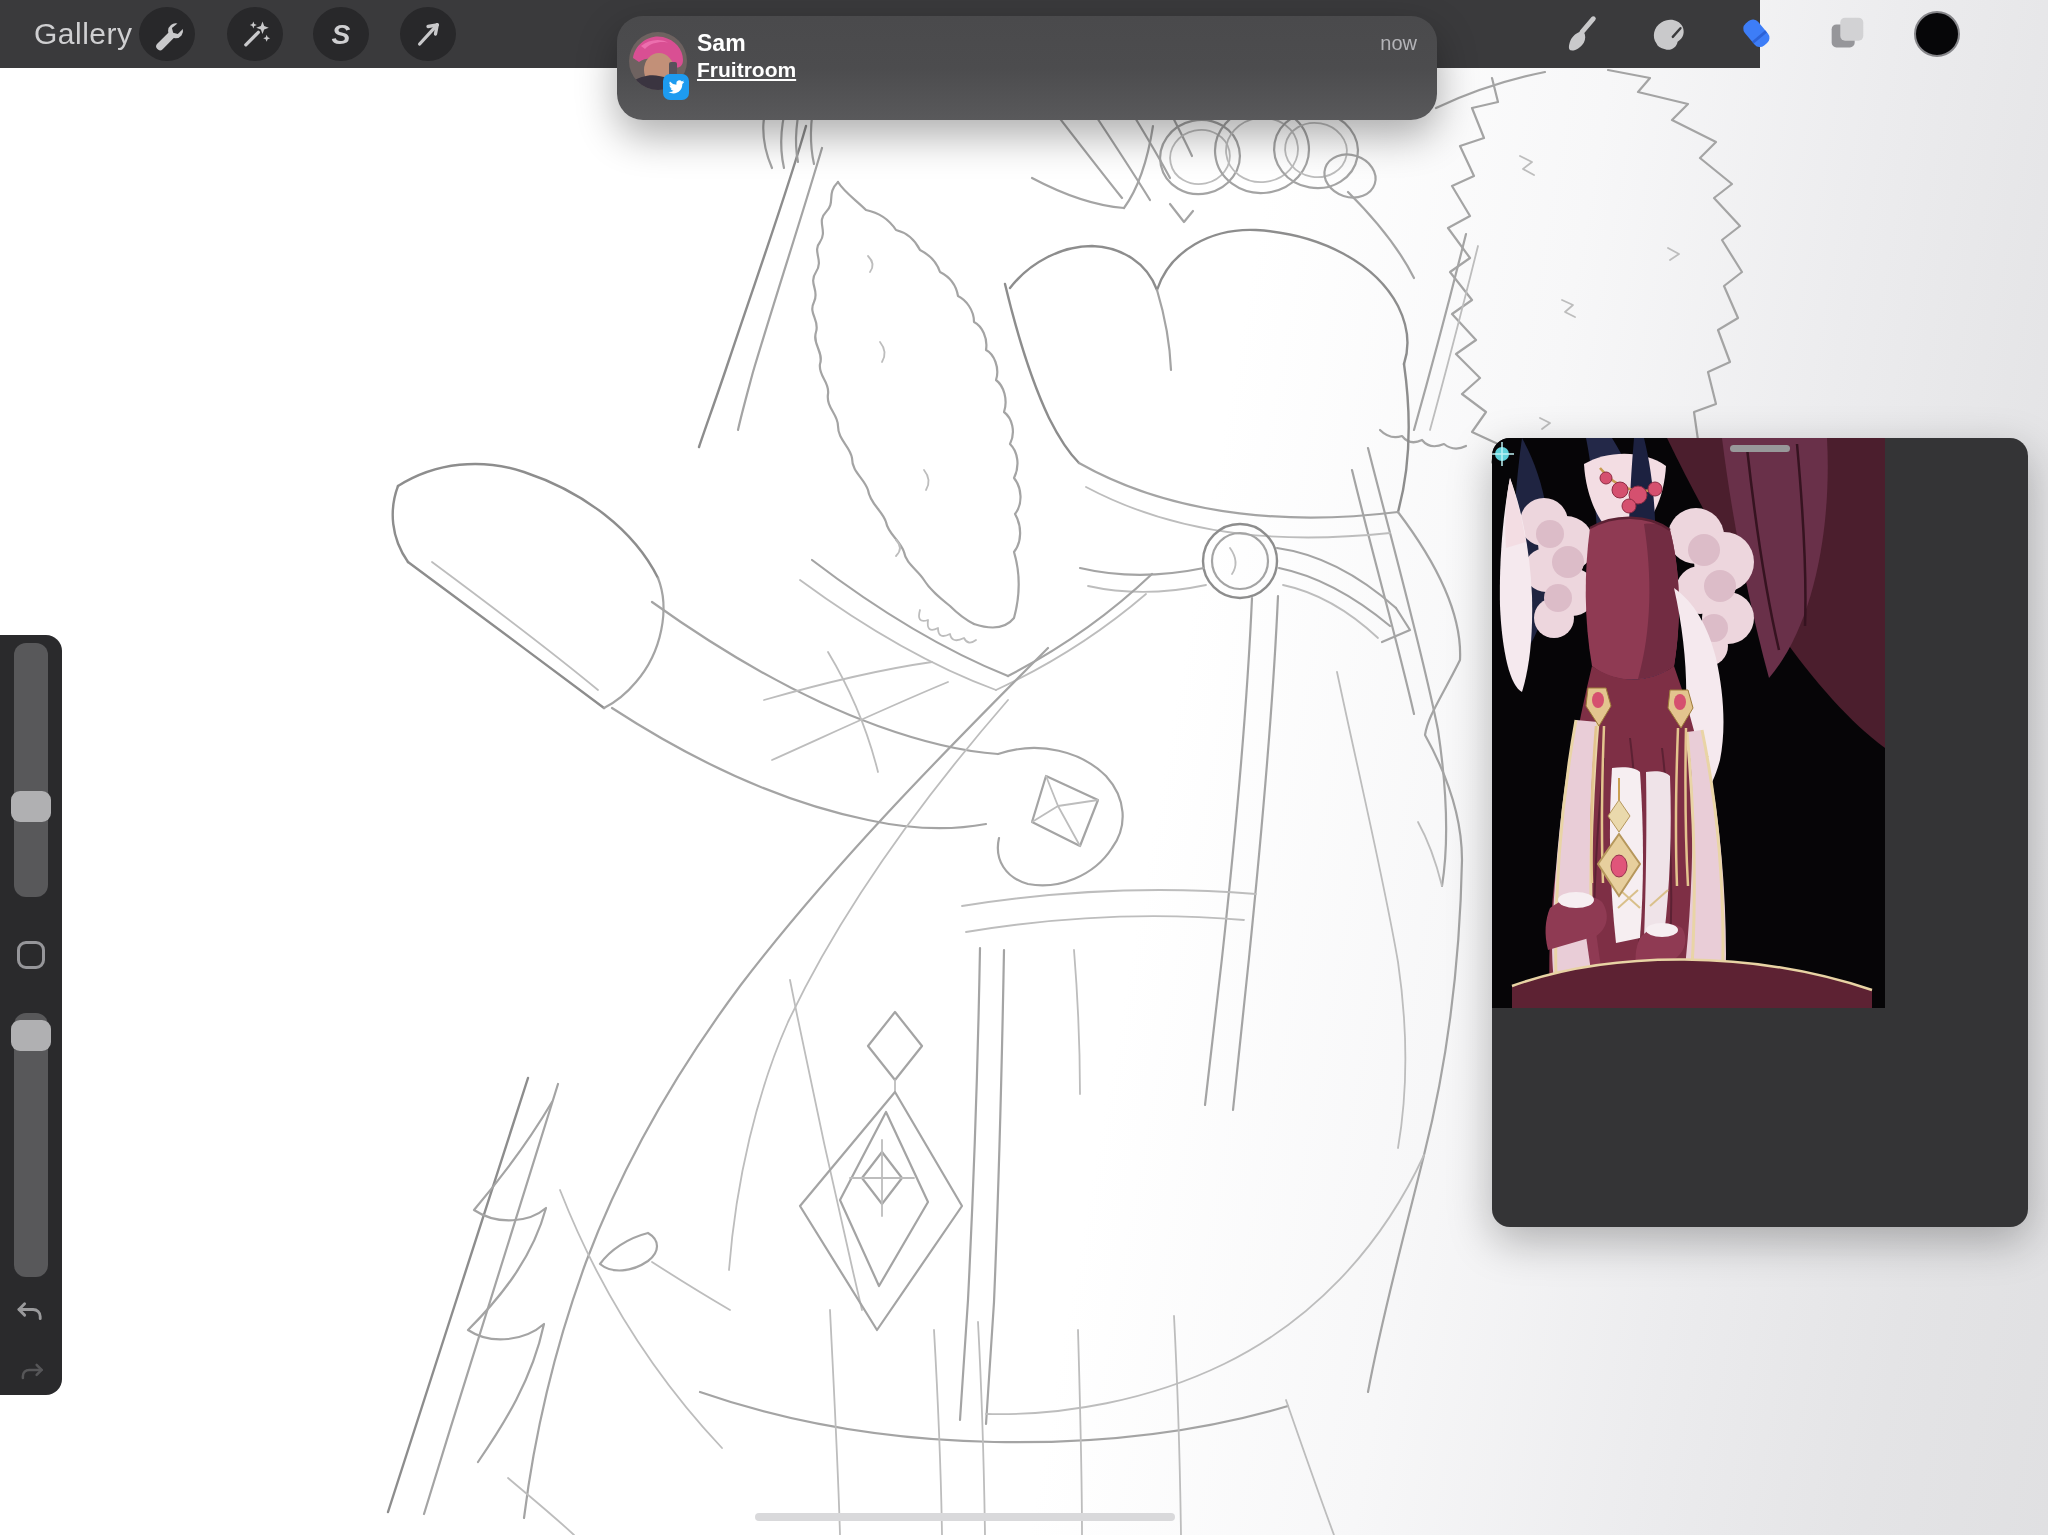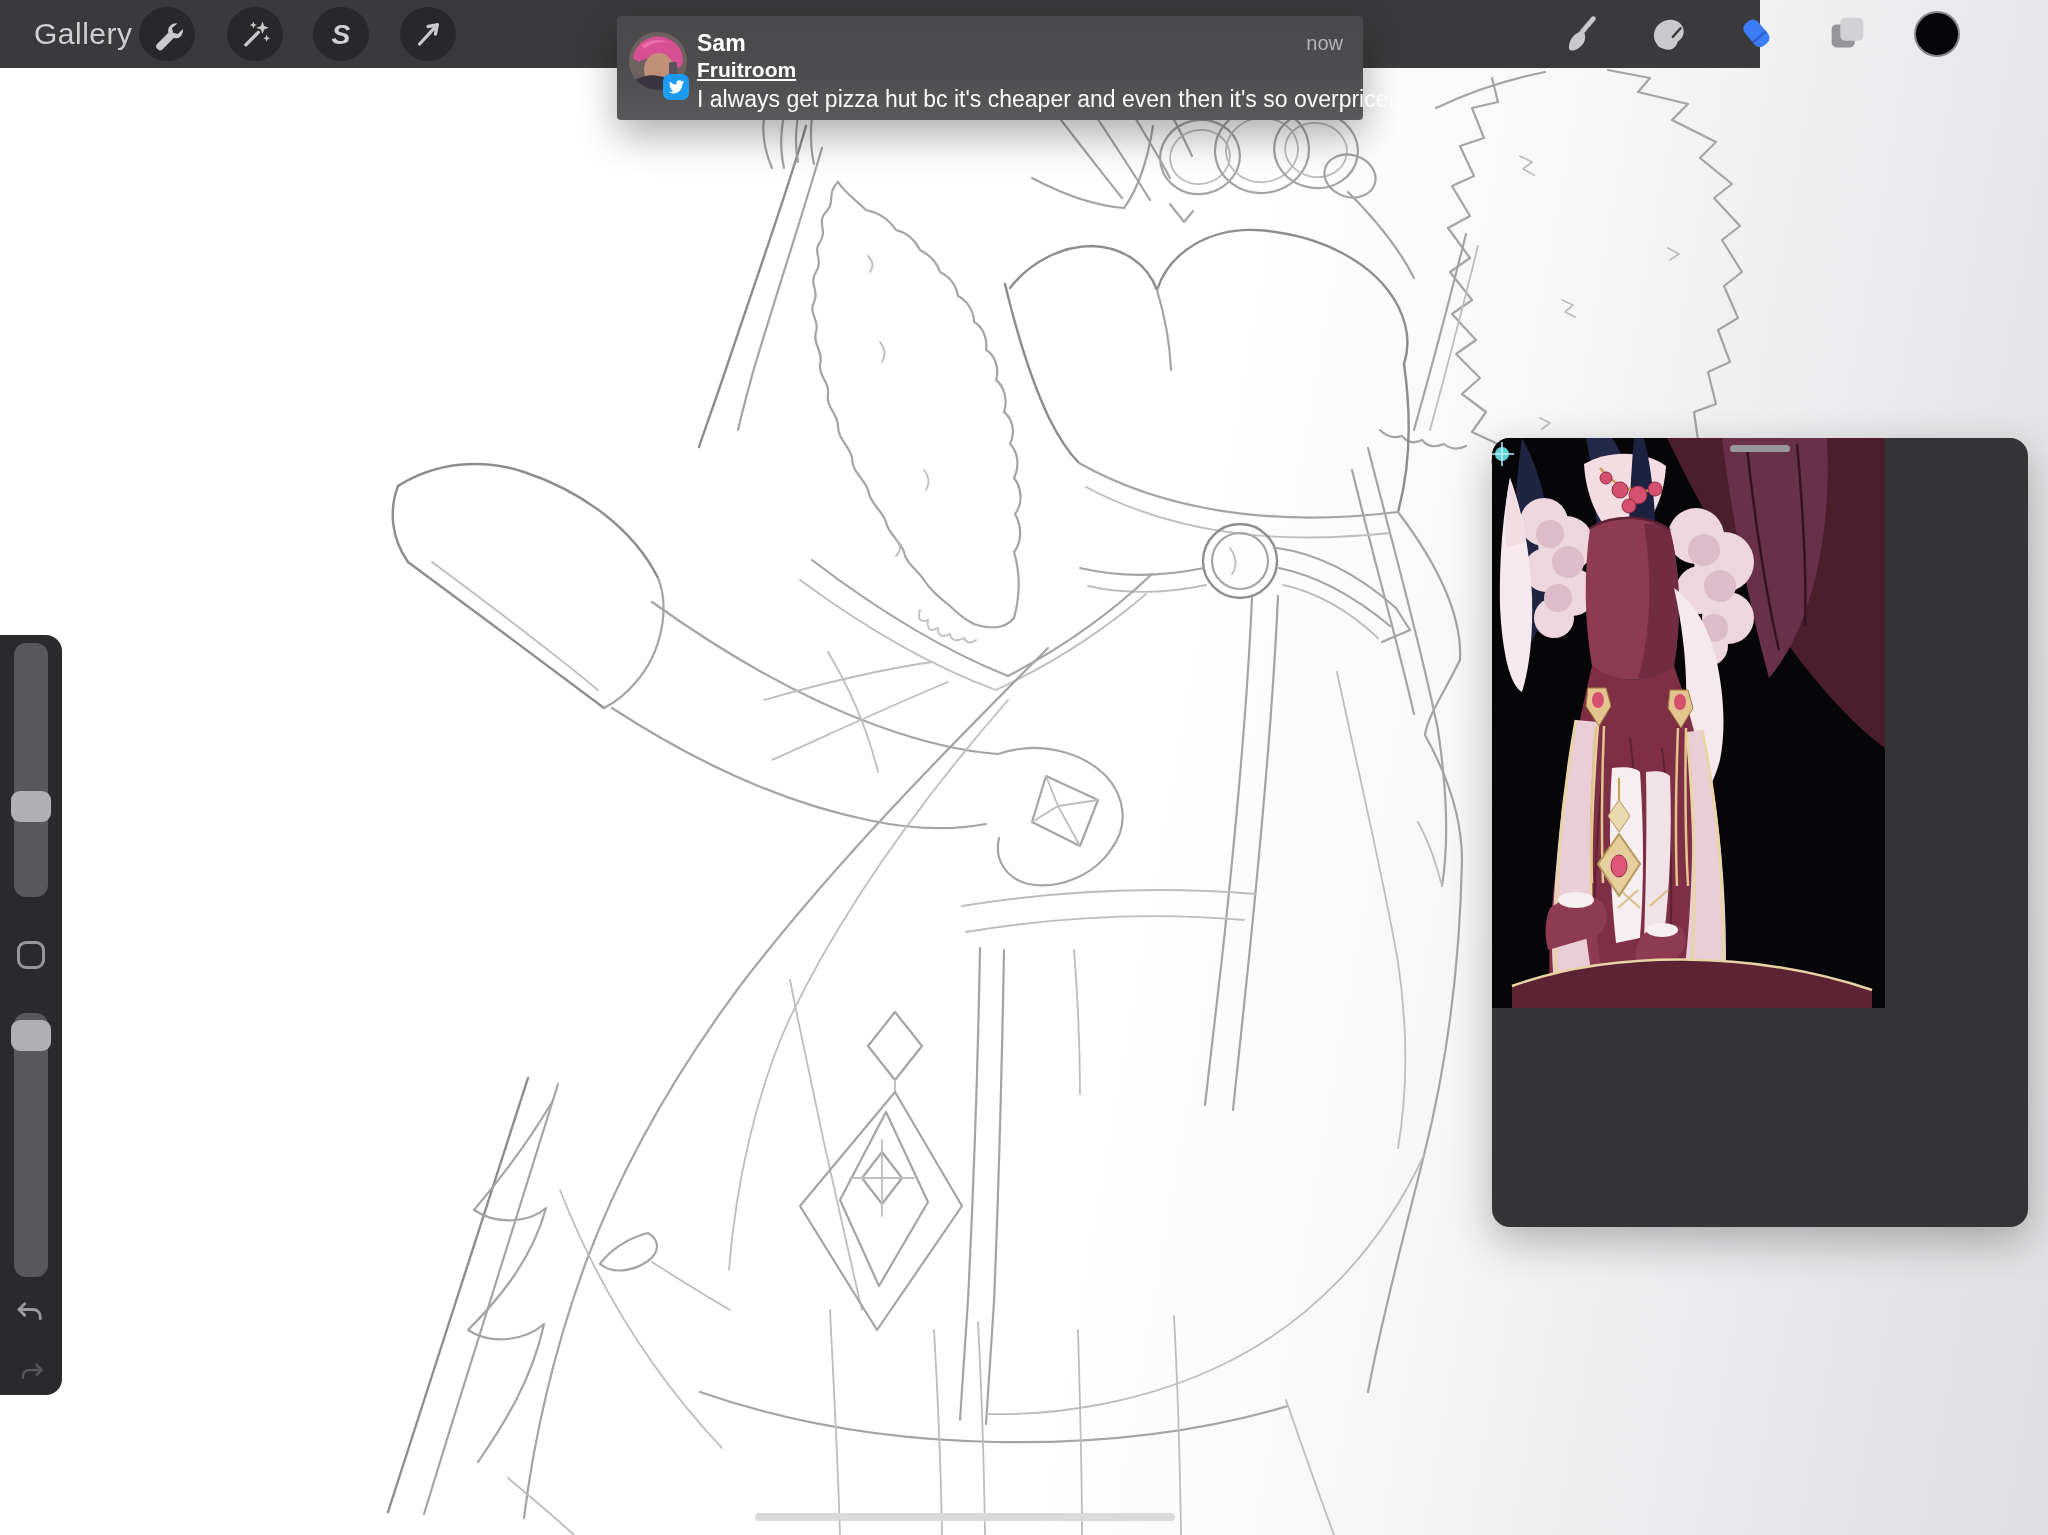--- a/index.html
+++ b/index.html
@@ -32,21 +32,21 @@
   
   .sidebar { position:absolute; left:0; top:635px; width:62px; height:760px;
     background:#2a2a2c; border-radius:0 16px 16px 0; }
   .track { position:absolute; left:14px; width:34px; background:#58585a; border-radius:12px; }
   .thumb { position:absolute; left:11px; width:40px; height:31px; background:#b0b0b2; border-radius:9px; }
   .modify-btn { position:absolute; left:17px; top:306px; width:28px; height:28px;
     border:3px solid #96969a; border-radius:9px; background:transparent; }
   .sb-icon { position:absolute; left:14px; width:34px; height:34px; }
 
   
-  .notification { position:absolute; left:617px; top:16px; width:746px; height:104px; border-radius:4px;
+  .notification { position:absolute; left:617px; top:16px; width:820px; height:104px; border-radius:26px;
     background:linear-gradient(180deg,#4a4a4c 0%,#4c4c4e 50%,#59595b 100%);
     box-shadow:0 16px 40px rgba(0,0,0,.32); }
   .notif-avatar { position:absolute; left:12px; top:16px; width:58px; height:58px; border-radius:50%; overflow:hidden; }
   .notif-badge { position:absolute; left:46px; top:58px; width:26px; height:26px; border-radius:7px;
     background:#1d9bf0; display:flex; align-items:center; justify-content:center; }
   .notif-badge svg { width:18px; height:18px; }
   .notif-title { position:absolute; left:80px; top:14px; font-size:23px; font-weight:bold; color:#ffffff; }
   .notif-sub   { position:absolute; left:80px; top:42px; font-size:21px; font-weight:bold; color:#ffffff;text-decoration:underline; }
   .notif-msg   { position:absolute; left:80px; top:70px; font-size:23px; color:#fbfbfb; white-space:nowrap; }
   .notif-time  { position:absolute; right:20px; top:16px; font-size:20px; color:#b4b4b8; }
@@ -384,17 +384,16 @@
         <rect x="40" y="30" width="8" height="16" rx="2" fill="#57515a"></rect>
       </svg>
     </div>
     <div class="notif-badge">
       <svg viewBox="0 0 24 24">
         <path fill="#ffffff" d="M23,5a8.4,8.4 0 0 1 -2.4,.7a4.2,4.2 0 0 0 1.9,-2.3c-.8,.5 -1.8,.9 -2.7,1.1A4.2,4.2 0 0 0 12.5,8c0,.3 0,.7 .1,1A12,12 0 0 1 3.9,4.6a4.2,4.2 0 0 0 1.3,5.6c-.7,0 -1.3,-.2 -1.9,-.5v.1c0,2 1.4,3.7 3.4,4.1c-.4,.1 -.7,.2 -1.1,.2l-.8,-.1c.5,1.7 2.1,2.9 3.9,2.9A8.4,8.4 0 0 1 2,18.6A12,12 0 0 0 8.5,20.5c7.7,0 11.9,-6.4 11.9,-11.9v-.5A8.5,8.5 0 0 0 23,5Z"></path>
       </svg>
     </div>
     <div class="notif-title">Sam</div>
     <div class="notif-sub">Fruitroom</div>
-    <div class="notif-msg">I always get pizza hut bc it's cheaper and even then it's so overpriced</div>
     <div class="notif-time">now</div>
   </div>
 
 </div>
 
 </body></html>

